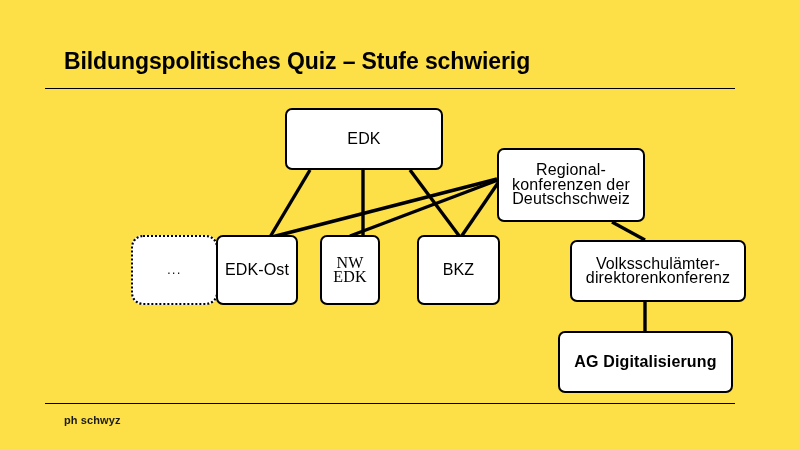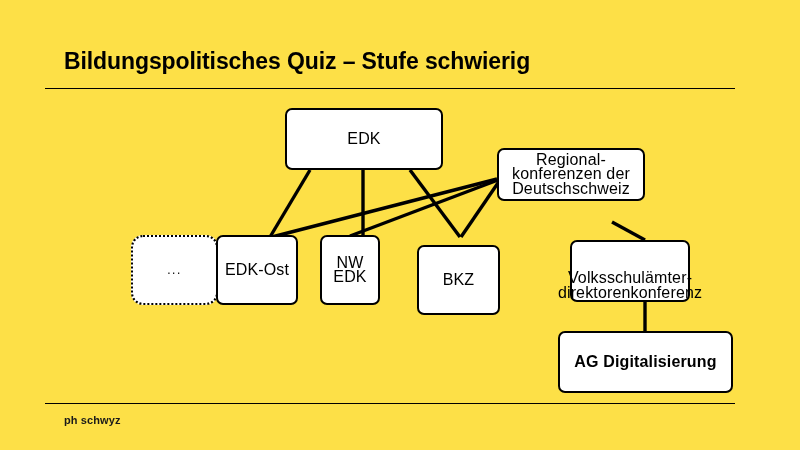--- a/index.html
+++ b/index.html
@@ -118,38 +118,38 @@
         <line x1="497" y1="179" x2="268" y2="238" stroke="#000000" stroke-width="3.4" stroke-linecap="butt"></line>
         <line x1="498" y1="180" x2="350" y2="236" stroke="#000000" stroke-width="3.4" stroke-linecap="butt"></line>
         <line x1="500" y1="180" x2="461" y2="237" stroke="#000000" stroke-width="3.4" stroke-linecap="butt"></line>
         <line x1="612" y1="222" x2="645" y2="240" stroke="#000000" stroke-width="3.4" stroke-linecap="butt"></line>
         <line x1="645" y1="302" x2="645" y2="331" stroke="#000000" stroke-width="3.4" stroke-linecap="butt"></line>
       </svg>
 
   <div class="node" style="left: 285px; top: 108px; width: 158px; height: 62px;">
         <span class="label">EDK</span>
       </div>
-      <div class="node" style="left: 497px; top: 148px; width: 148px; height: 53px;">
+      <div class="node" style="left: 497px; top: 148px; width: 148px; height: 74px;">
         <span class="label">Regional-
 konferenzen der
 Deutschschweiz</span>
       </div>
       <div class="node dotted" style="left: 131px; top: 235px; width: 87px; height: 70px;">
         <span class="label">...</span>
       </div>
       <div class="node" style="left: 216px; top: 235px; width: 82px; height: 70px;">
         <span class="label">EDK-Ost</span>
       </div>
-      <div class="node" style="left: 320px; top: 235px; width: 60px; height: 70px;">
+      <div class="node" style="left: 320px; top: 235px; width: 60px; height: 70px; font-family: Liberation Serif, serif;">
         <span class="label">NW EDK</span>
       </div>
-      <div class="node" style="left: 417px; top: 245px; width: 83px; height: 70px;">
+      <div class="node" style="left: 417px; top: 235px; width: 83px; height: 70px;">
         <span class="label">BKZ</span>
       </div>
-      <div class="node" style="left: 570px; top: 240px; width: 120px; height: 62px; align-items: flex-end;">
+      <div class="node" style="left: 570px; top: 240px; width: 176px; height: 62px;">
         <span class="label">Volksschulämter-
 direktorenkonferenz</span>
       </div>
       <div class="node" style="left: 558px; top: 331px; width: 175px; height: 62px; font-weight: bold;">
         <span class="label">AG Digitalisierung</span>
       </div>
     </div>
 
   <div id="footer-rule"></div>
   <div id="footer-text">ph schwyz</div>

